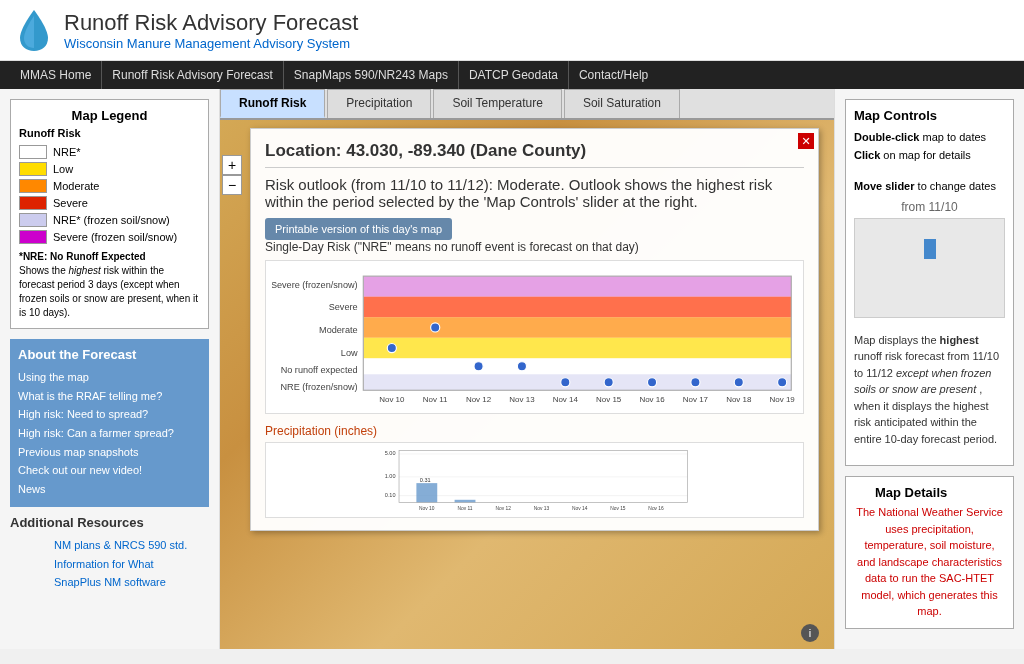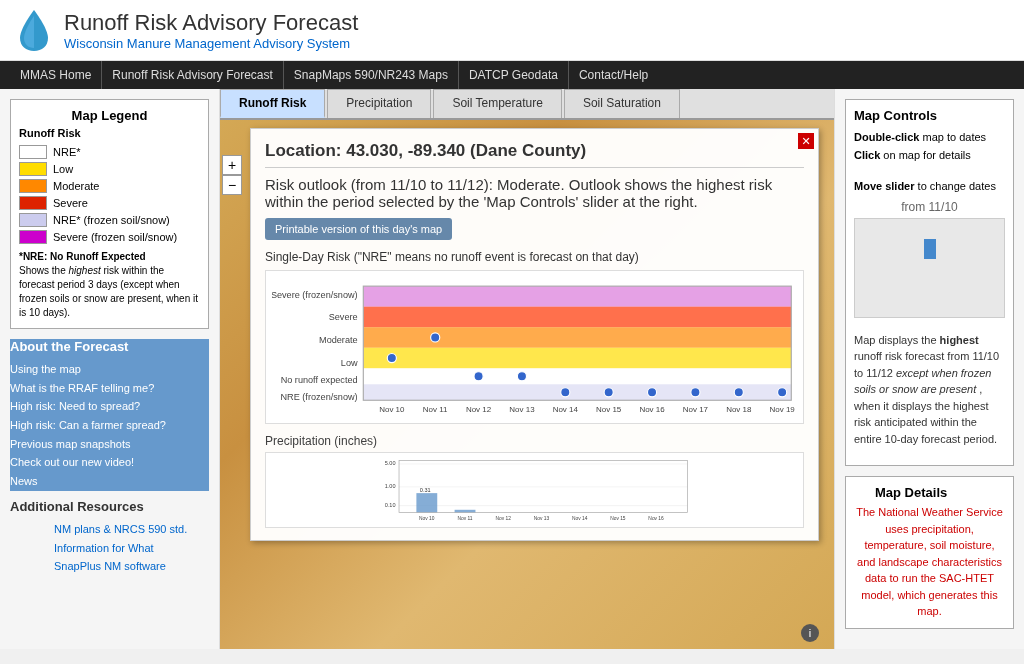--- a/index.html
+++ b/index.html
@@ -23,21 +23,21 @@
     .left-sidebar { width: 220px; min-width: 220px; padding: 10px; background: #f5f5f5; overflow-y: auto; border-right: 1px solid #ddd; }
 
     .map-legend { border: 1px solid #aaa; background: #fff; padding: 8px; margin-bottom: 10px; }
     .map-legend h3 { text-align: center; font-size: 13px; margin-bottom: 4px; }
     .map-legend h4 { font-size: 11px; margin-bottom: 6px; }
     .legend-item { display: flex; align-items: center; margin-bottom: 3px; font-size: 11px; }
     .legend-color { width: 28px; height: 14px; margin-right: 6px; border: 1px solid #999; flex-shrink: 0; }
     .legend-note { font-size: 10px; margin-top: 6px; line-height: 1.4; }
     .legend-note strong { font-weight: bold; }
 
-    .about-section { background: #6699cc; margin-bottom: 8px; }
+    .about-section { background: #6699cc; padding: 8px; margin-bottom: 8px; }
     .about-section h3 { color: #fff; font-size: 13px; margin-bottom: 6px; }
     .about-section a { display: block; color: #fff; font-size: 11px; text-decoration: none; line-height: 1.7; }
 
     .additional-section h3 { font-size: 13px; margin-bottom: 6px; color: #333; }
     .additional-section a { display: block; color: #0066cc; font-size: 11px; text-decoration: none; line-height: 1.7; padding-left: 44px; }
 
     
     .center { flex: 1; background: #c8a060; position: relative; overflow: hidden; }
 
     
@@ -47,28 +47,28 @@
 
     
     .map-area { position: relative; height: calc(100% - 30px); overflow: hidden; }
     .map-bg { position: absolute; inset: 0; background: linear-gradient(135deg, #d4a855 0%, #c89040 30%, #e0b870 60%, #d4a855 100%); }
 
     
     .popup { position: absolute; top: 8px; left: 30px; right: 15px; background: rgba(255,255,255,0.97); border: 1px solid #ccc; z-index: 10; padding: 12px 14px; box-shadow: 2px 2px 6px rgba(0,0,0,0.3); }
     .popup-close { position: absolute; top: 4px; right: 4px; background: #cc0000; color: #fff; border: none; width: 16px; height: 16px; cursor: pointer; font-size: 11px; line-height: 16px; text-align: center; }
     .popup h2 { font-size: 17px; color: #333; margin-bottom: 8px; border-bottom: 1px solid #ccc; padding-bottom: 6px; }
     .popup-risk { font-size: 15px; color: #333; margin-bottom: 8px; }
-    .print-btn { background: #6688aa; color: #fff; border: none; padding: 5px 10px; font-size: 11px; cursor: pointer; margin-bottom: 10px; border-radius: 3px; }
+    .print-btn { background: #6688aa; color: #fff; border: none; padding: 5px 10px; font-size: 11px; cursor: pointer; border-radius: 3px; }
     .popup-section-title { font-size: 12px; color: #333; margin-bottom: 6px; }
 
     
     .chart-container { background: #fff; border: 1px solid #ddd; margin-bottom: 10px; padding: 6px; }
 
     
-    .precip-section-title { font-size: 12px; color: #404040; margin-bottom: 4px; }
+    .precip-section-title { font-size: 12px; color: #c2410c; margin-bottom: 4px; }
     .precip-chart { background: #fff; border: 1px solid #ddd; height: 76px; padding: 4px; }
     .precip-chart svg { width: 100%; height: 100%; }
 
     
     .zoom-controls { position: absolute; top: 35px; left: 2px; z-index: 5; display: flex; flex-direction: column; }
     .zoom-btn { width: 20px; height: 20px; background: #fff; border: 1px solid #999; cursor: pointer; font-size: 14px; line-height: 18px; text-align: center; }
 
     
     .right-sidebar { width: 190px; min-width: 190px; padding: 10px; background: #f5f5f5; border-left: 1px solid #ddd; overflow-y: auto; }
 

